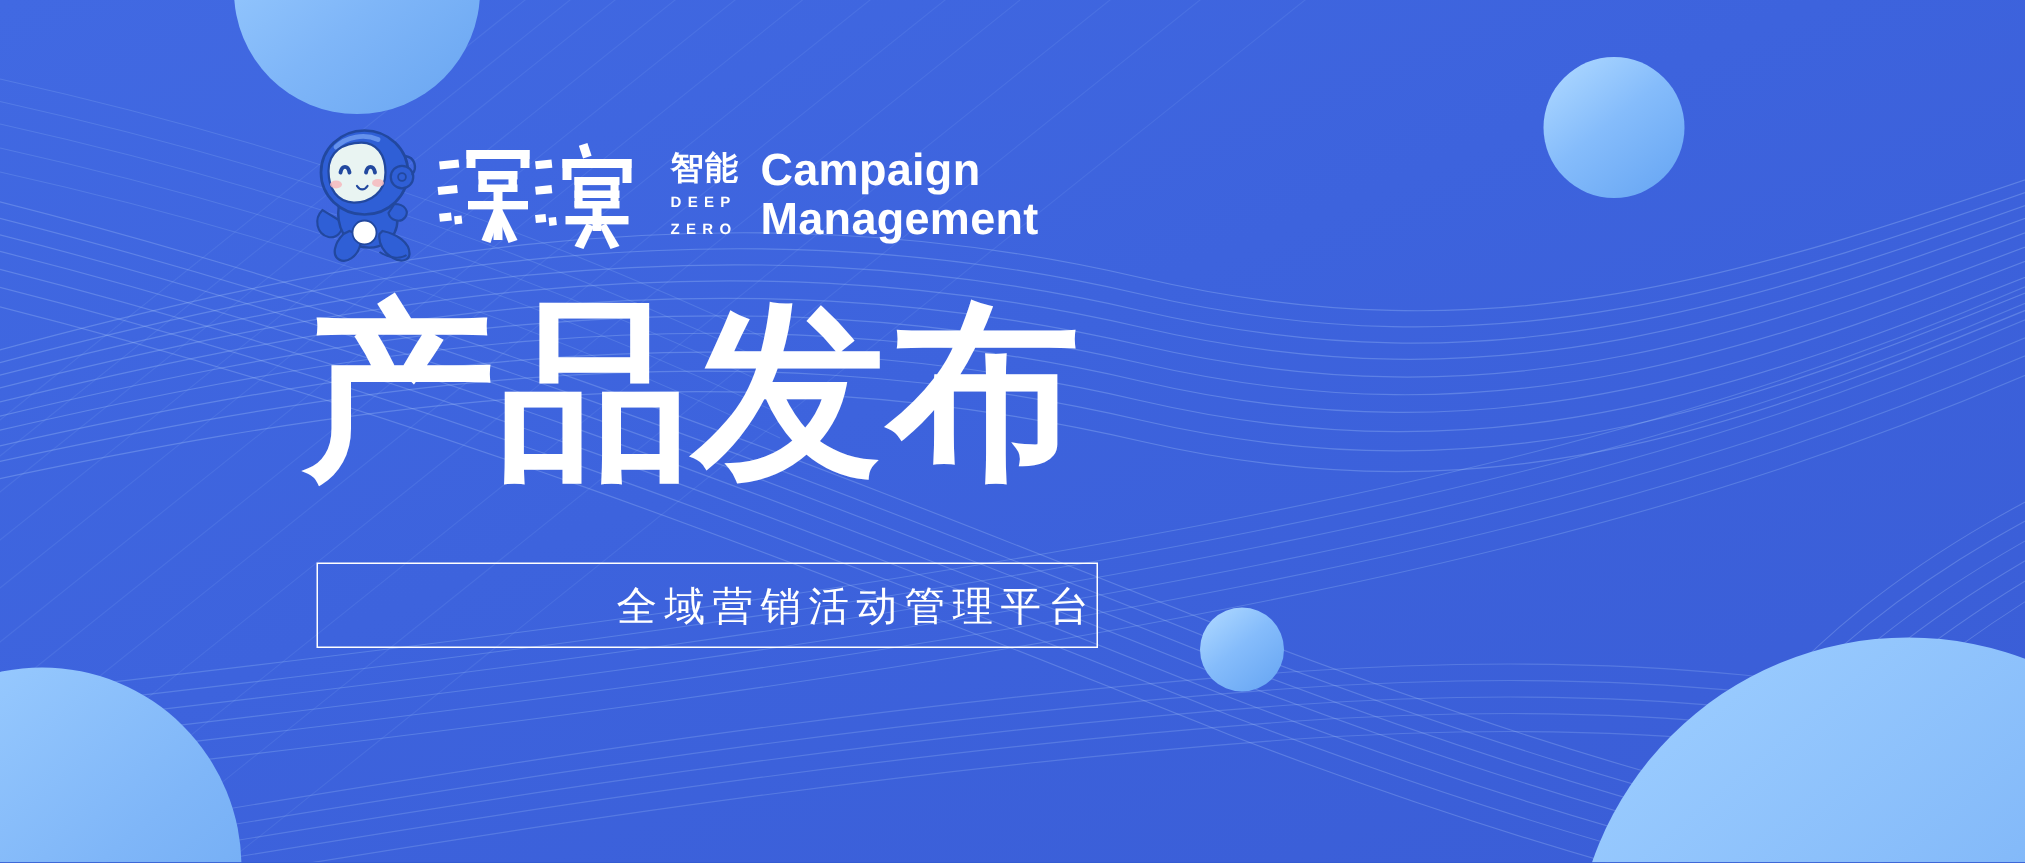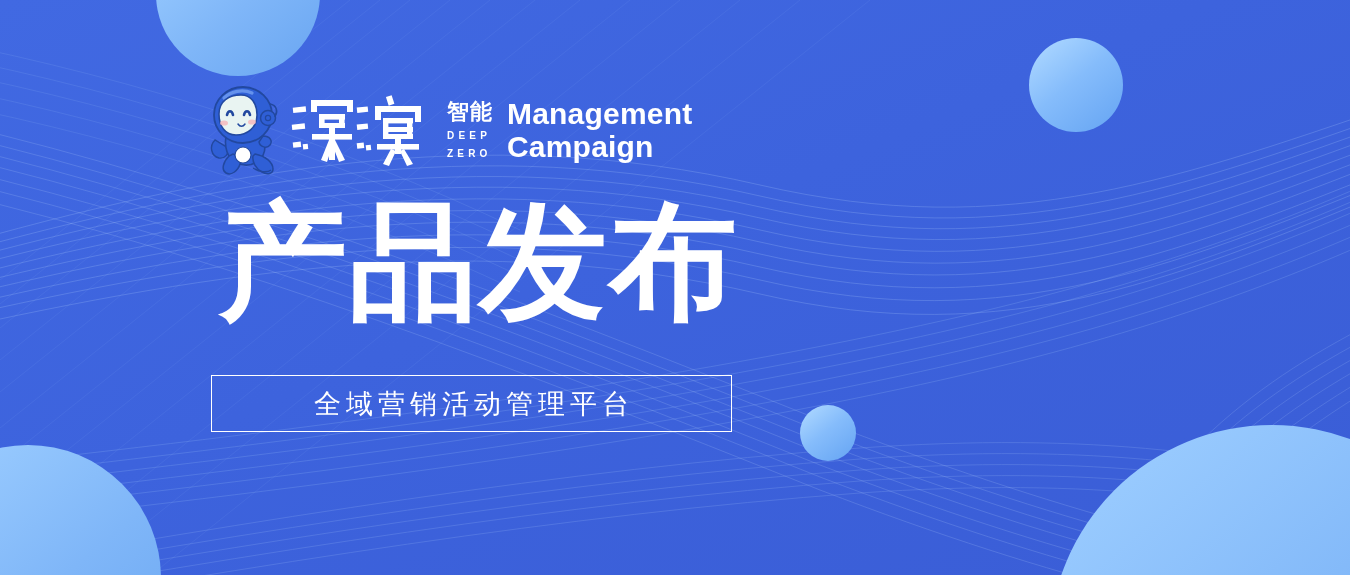--- a/index.html
+++ b/index.html
@@ -70,21 +70,21 @@
     color: #ffffff;
     font-size: 30px;
     font-weight: 700;
     line-height: 33px;
     letter-spacing: 0.2px;
   }
 
   
   .headline {
     position: absolute;
-    left: 219px;
+    left: 202px;
     top: 192px;
     color: #ffffff;
     font-size: 128px;
     font-weight: 700;
     line-height: 140px;
     letter-spacing: 2px;
     white-space: nowrap;
     font-family: "DejaVu Sans", "Liberation Sans", sans-serif;
   }
 
@@ -92,21 +92,21 @@
   .subtitle-box {
     position: absolute;
     left: 211px;
     top: 375px;
     width: 521px;
     height: 57px;
     border: 1.6px solid #ffffff;
     box-sizing: border-box;
     display: flex;
     align-items: center;
-    justify-content: center;
+    justify-content: flex-end;
   }
   .subtitle-text {
     color: #ffffff;
     font-size: 27px;
     font-weight: 400;
     letter-spacing: 5px;
     text-indent: 5px;
     white-space: nowrap;
     font-family: "DejaVu Sans", "Liberation Sans", sans-serif;
   }
@@ -310,22 +310,22 @@
         </g>
       </svg>
 
       <div class="logo-sub">
         <div class="logo-sub-cn">智能</div>
         <div class="logo-sub-en">DEEP</div>
         <div class="logo-sub-en">ZERO</div>
       </div>
 
       <div class="product-name">
+        <div>Campaign</div>
         <div>Management</div>
-        <div>Campaign</div>
       </div>
     </div>
 
     <div class="headline">产品发布</div>
 
     <div class="subtitle-box">
       <span class="subtitle-text">全域营销活动管理平台</span>
     </div>
 
   </div>

